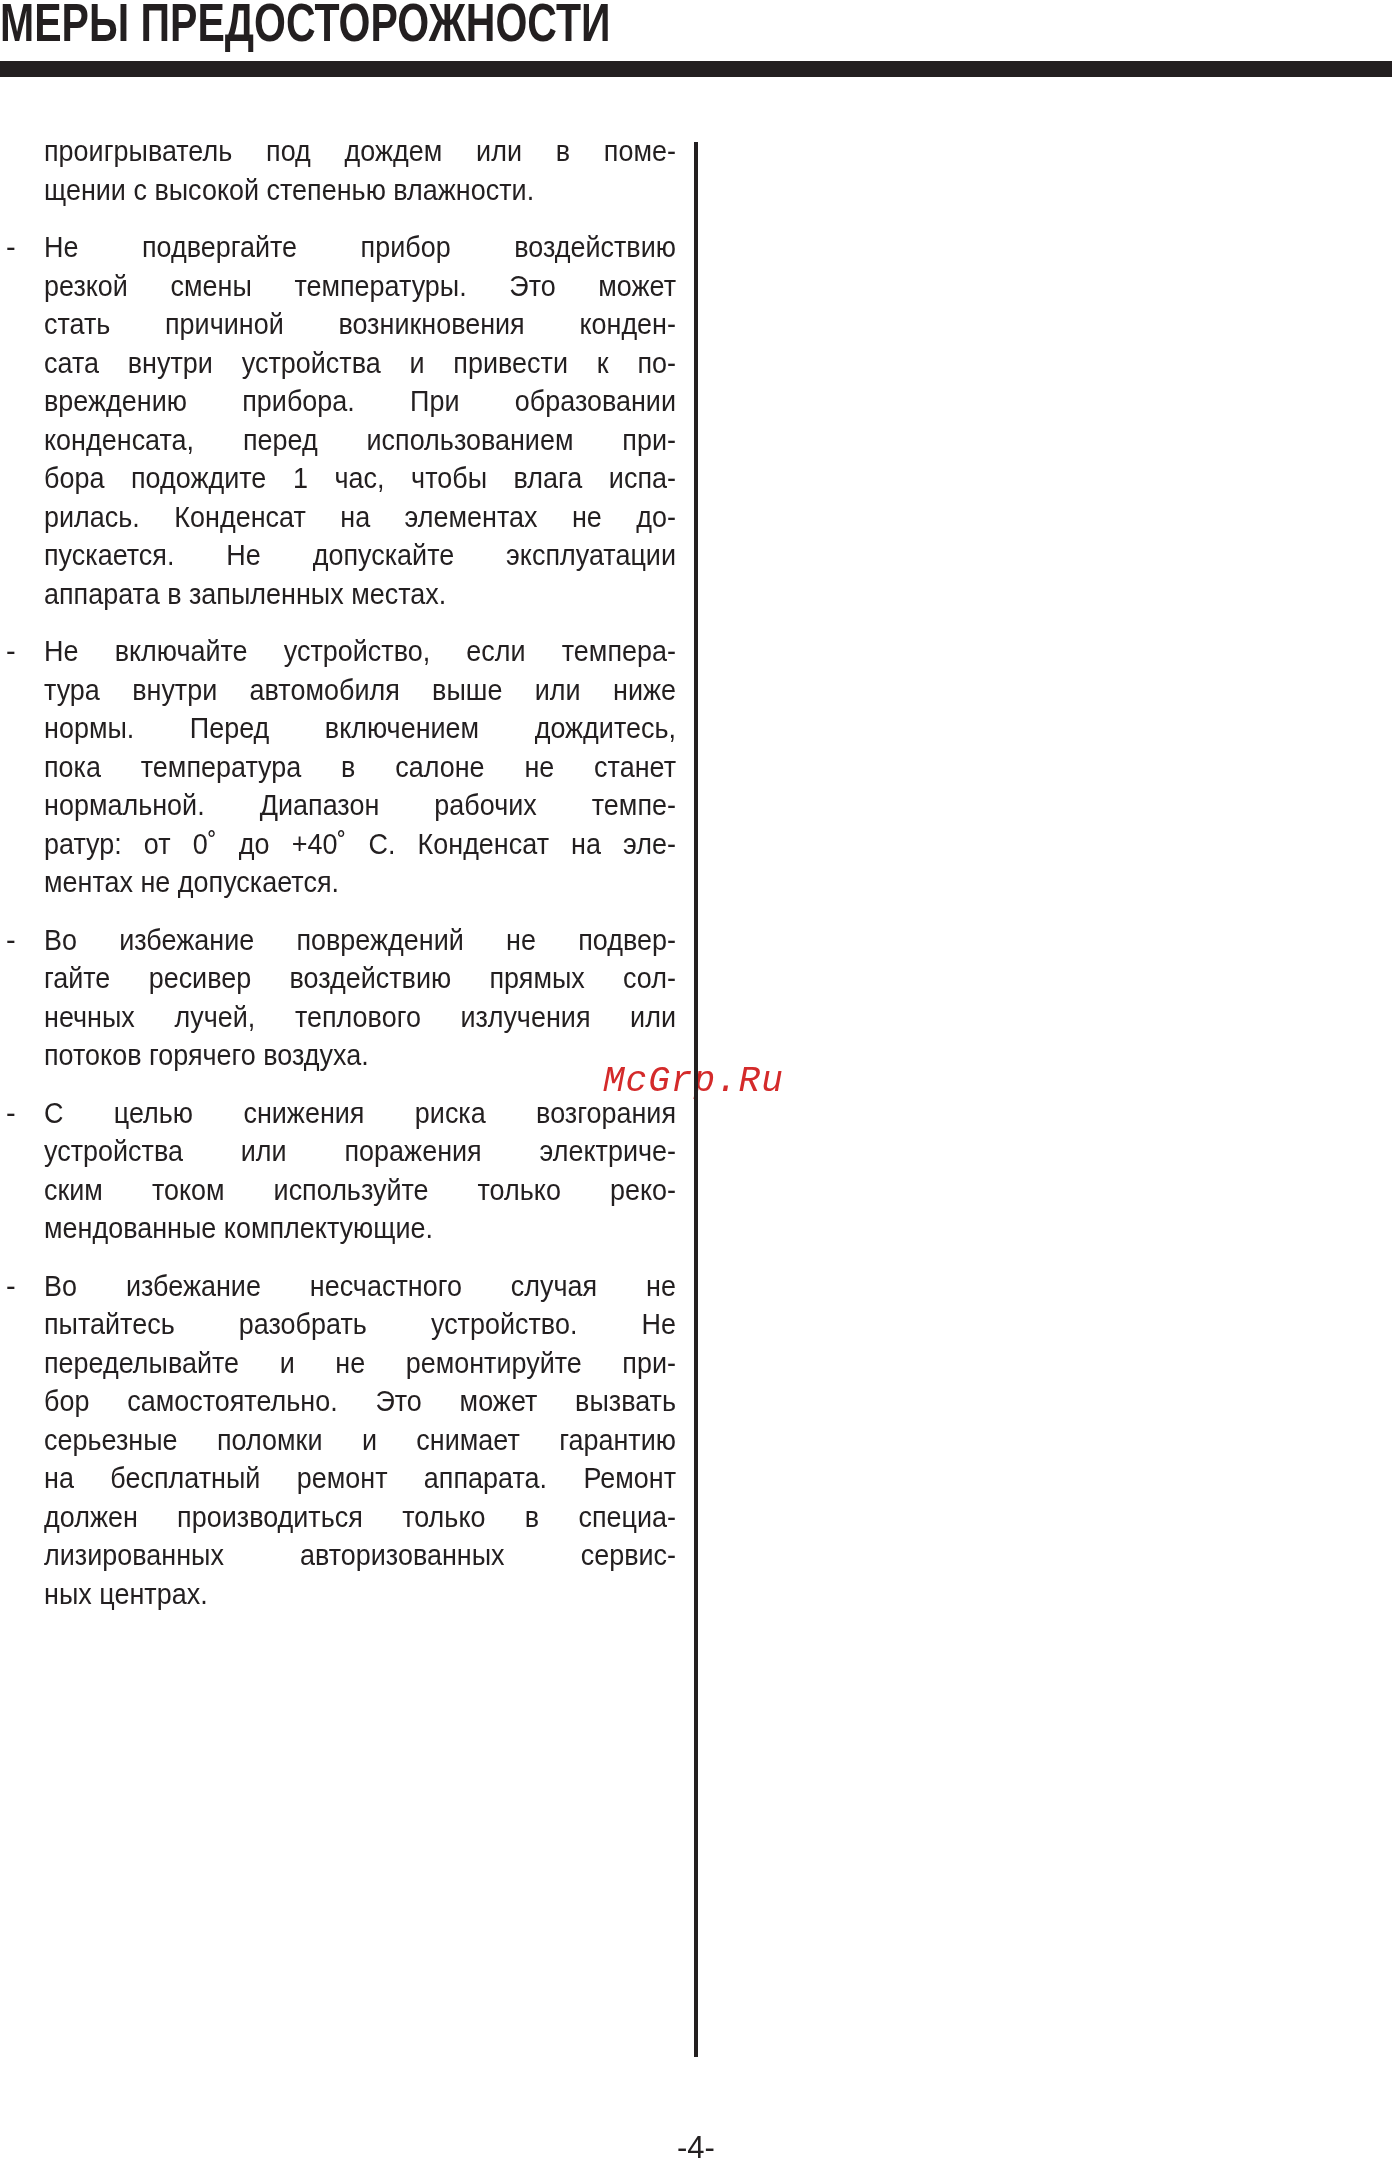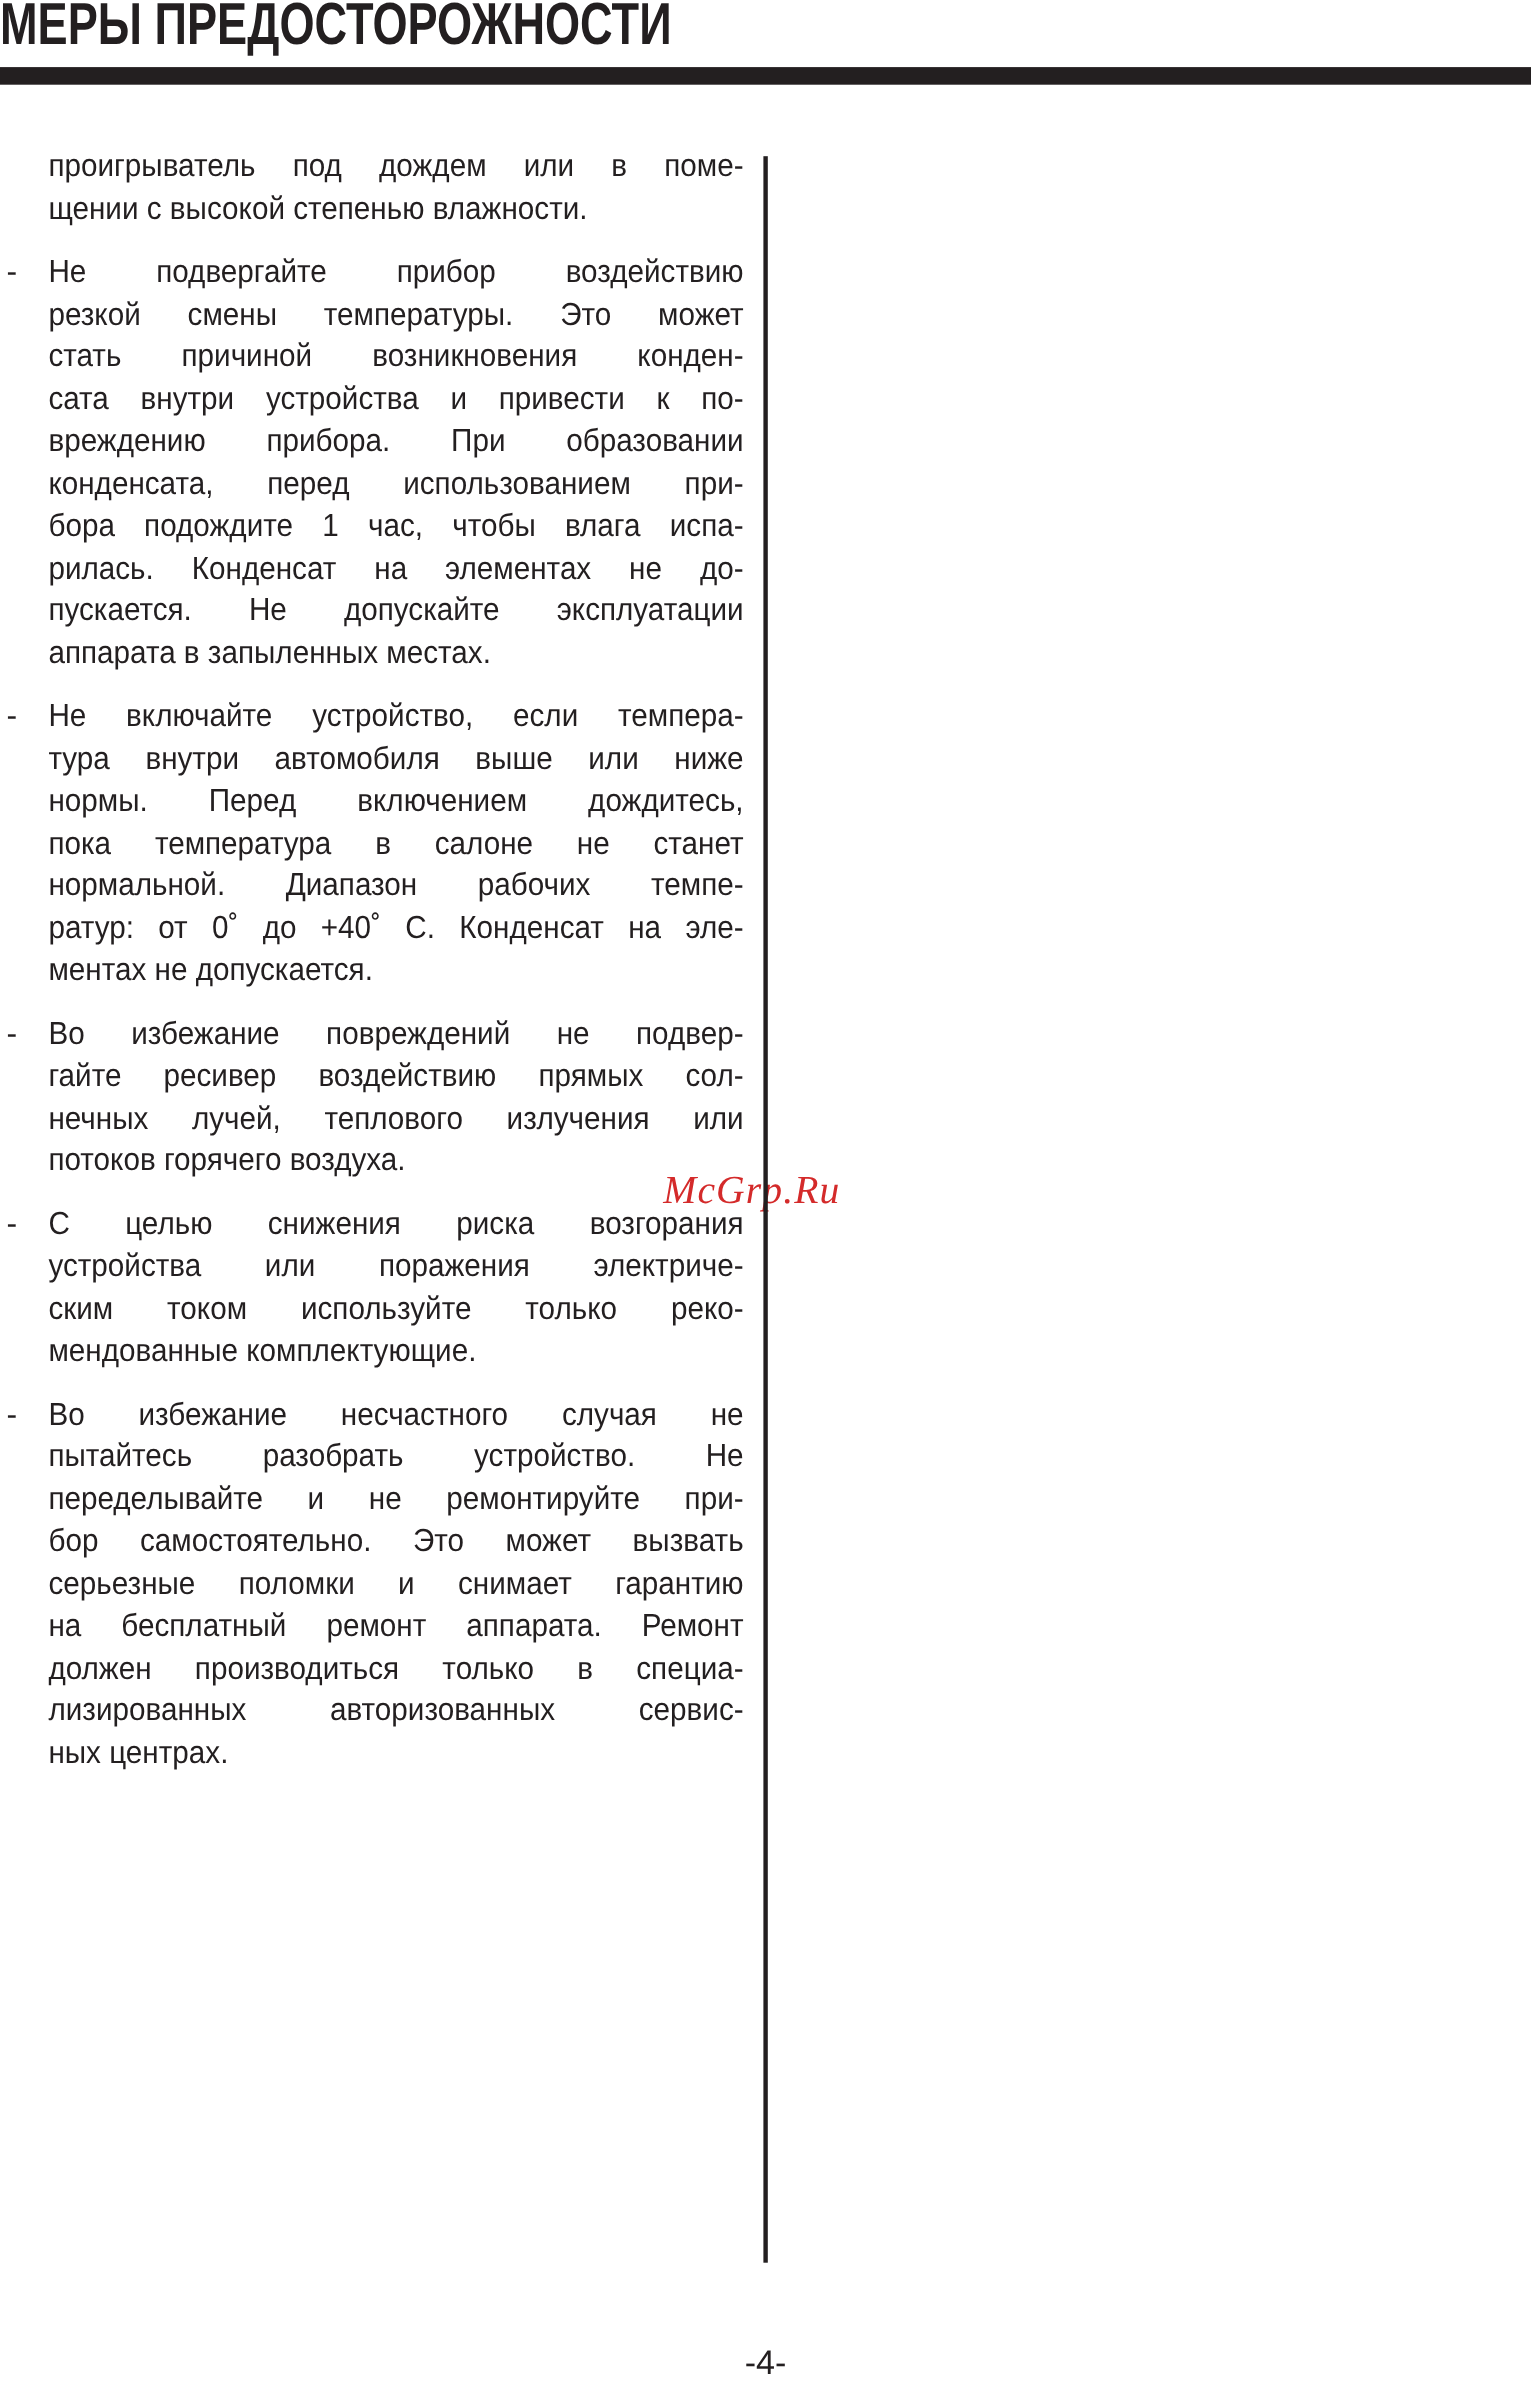--- a/index.html
+++ b/index.html
@@ -79,21 +79,21 @@
     transform-origin: 0 0;
   }
   .line.last {
     text-align: left;
     text-align-last: left;
   }
   .watermark {
     position: absolute;
     left: 603px;
     top: 1058px;
-    font-family: Liberation Serif, serif;
+    font-family: Liberation Mono, monospace;
     font-style: italic;
     font-size: 36px;
     line-height: 48px;
     color: #d42a2a;
     letter-spacing: 1px;
     white-space: nowrap;
     z-index: 2;
   }
   .page-number {
     position: absolute;

